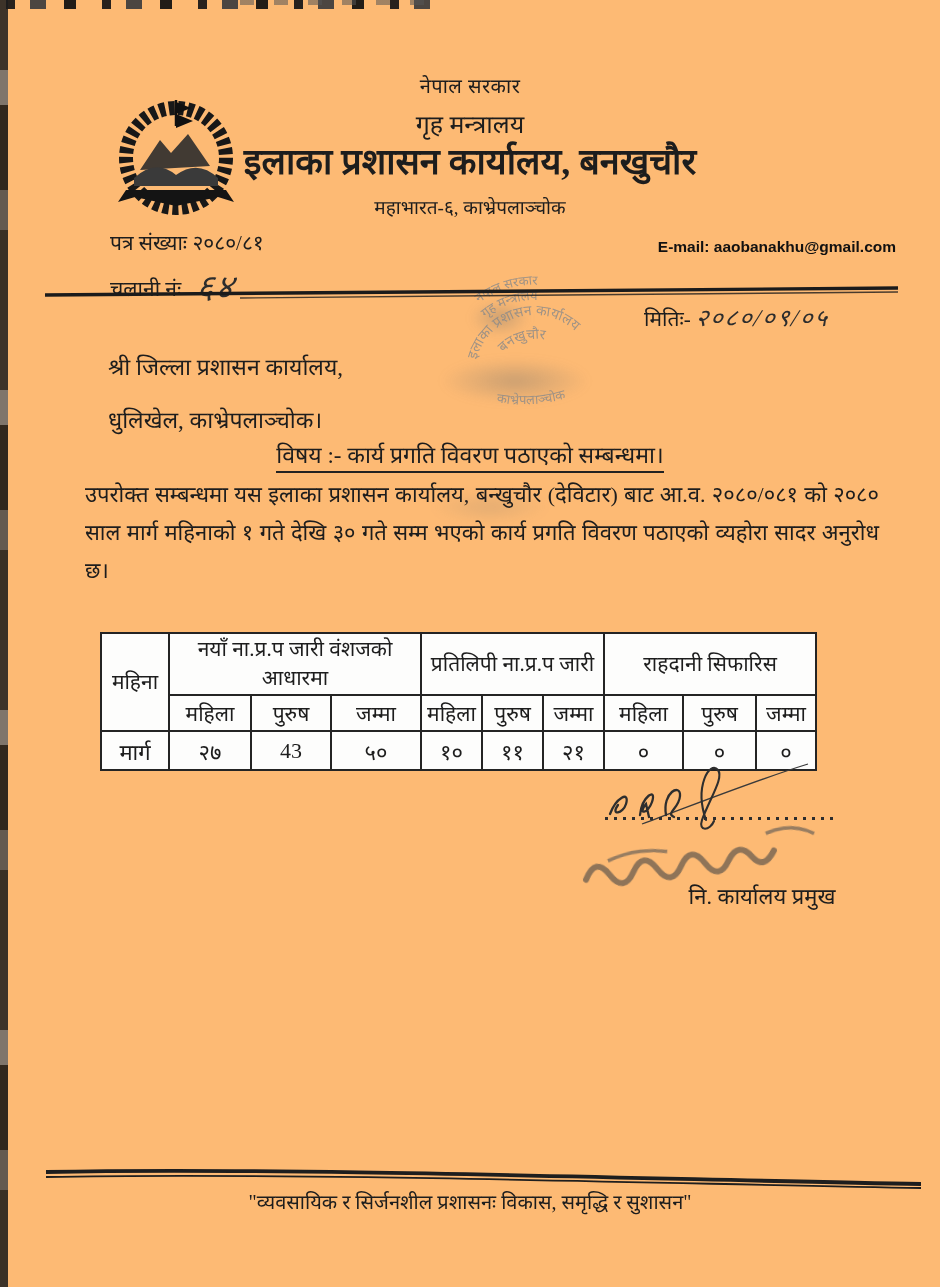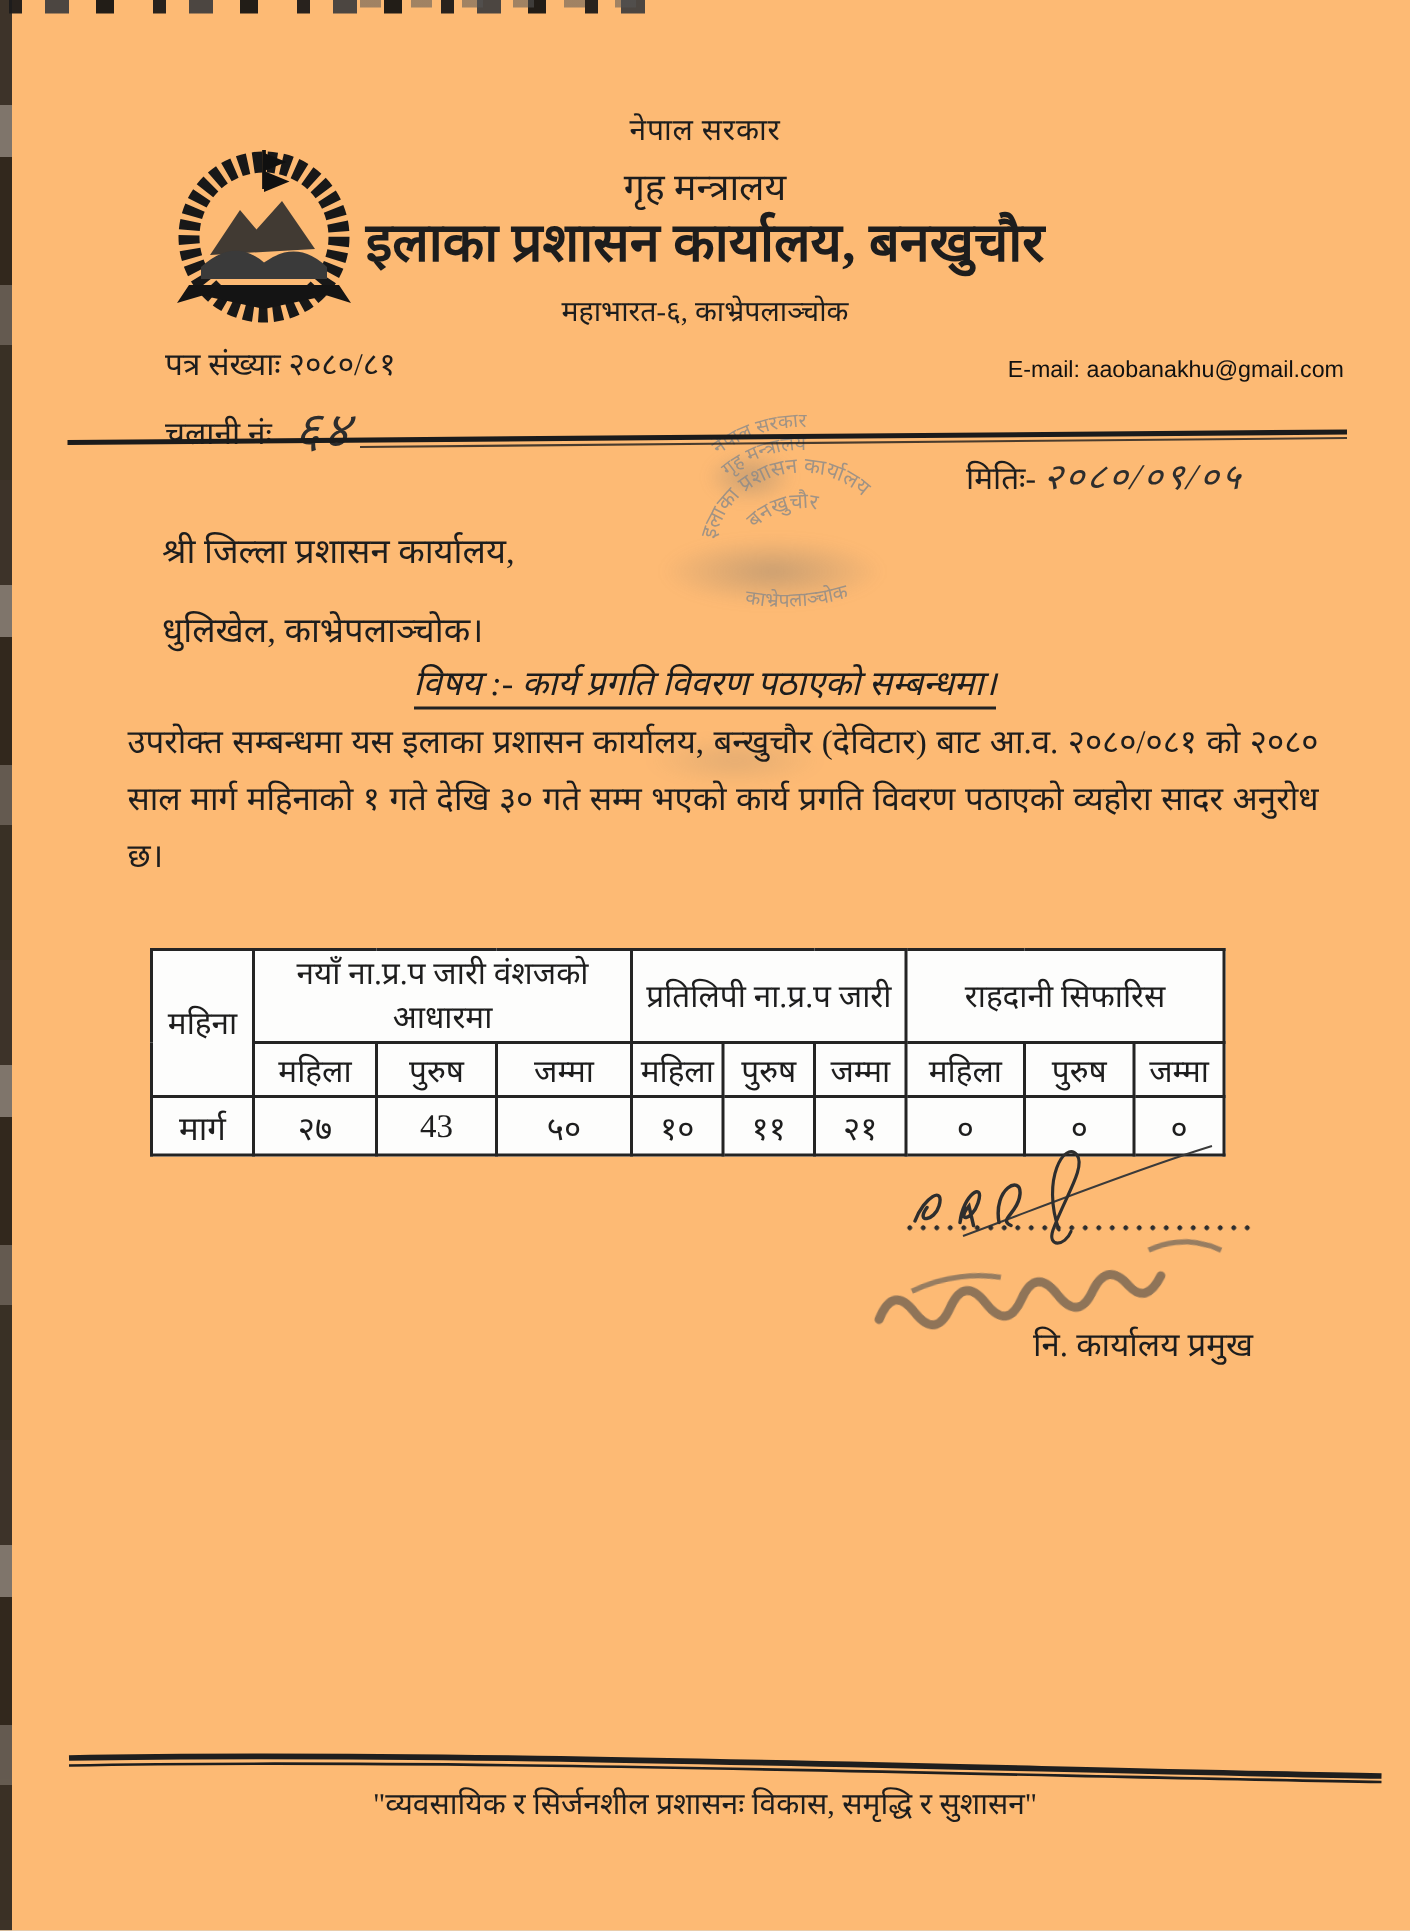--- a/index.html
+++ b/index.html
@@ -39,29 +39,29 @@
 
   .meta-left { left:110px; font-size:21px; }
   .lbl-row { white-space:nowrap; }
   .hand {
     font-style:italic; letter-spacing:2px; color:#2d2d2d;
     transform:skewX(-6deg); display:inline-block;
   }
   .dispatch-val { font-size:33px; position:relative; top:2px; left:10px; }
   .email {
     right:44px; top:238px; font-family:"Liberation Sans","DejaVu Sans",sans-serif;
-    font-weight:normal; font-size:15.5px; color:#111;
+    font-weight:bold; font-size:15.5px; color:#111;
   }
   .date-line { left:644px; top:300px; font-size:21px; white-space:nowrap; }
   .date-val { font-size:24px; }
 
   .recipient1 { left:108px; top:350px; font-size:23px; }
   .recipient2 { left:108px; top:403px; font-size:23px; }
   .subject-wrap { left:120px; top:438px; width:700px; text-align:center; }
-  .subject { font-size:23px; border-bottom:2px solid #222; padding-bottom:3px;font-style:italic; }
+  .subject { font-size:23px; border-bottom:2px solid #222; padding-bottom:3px; }
 
   .body-par {
     left:85px; top:476px; width:794px; font-size:22px; line-height:38px;
     text-align:justify;
   }
 
   
   .tbl-wrap { left:100px; top:632px; }
   table.report { border-collapse:collapse; table-layout:fixed; width:715px;
     background:#fdfdfc; }

